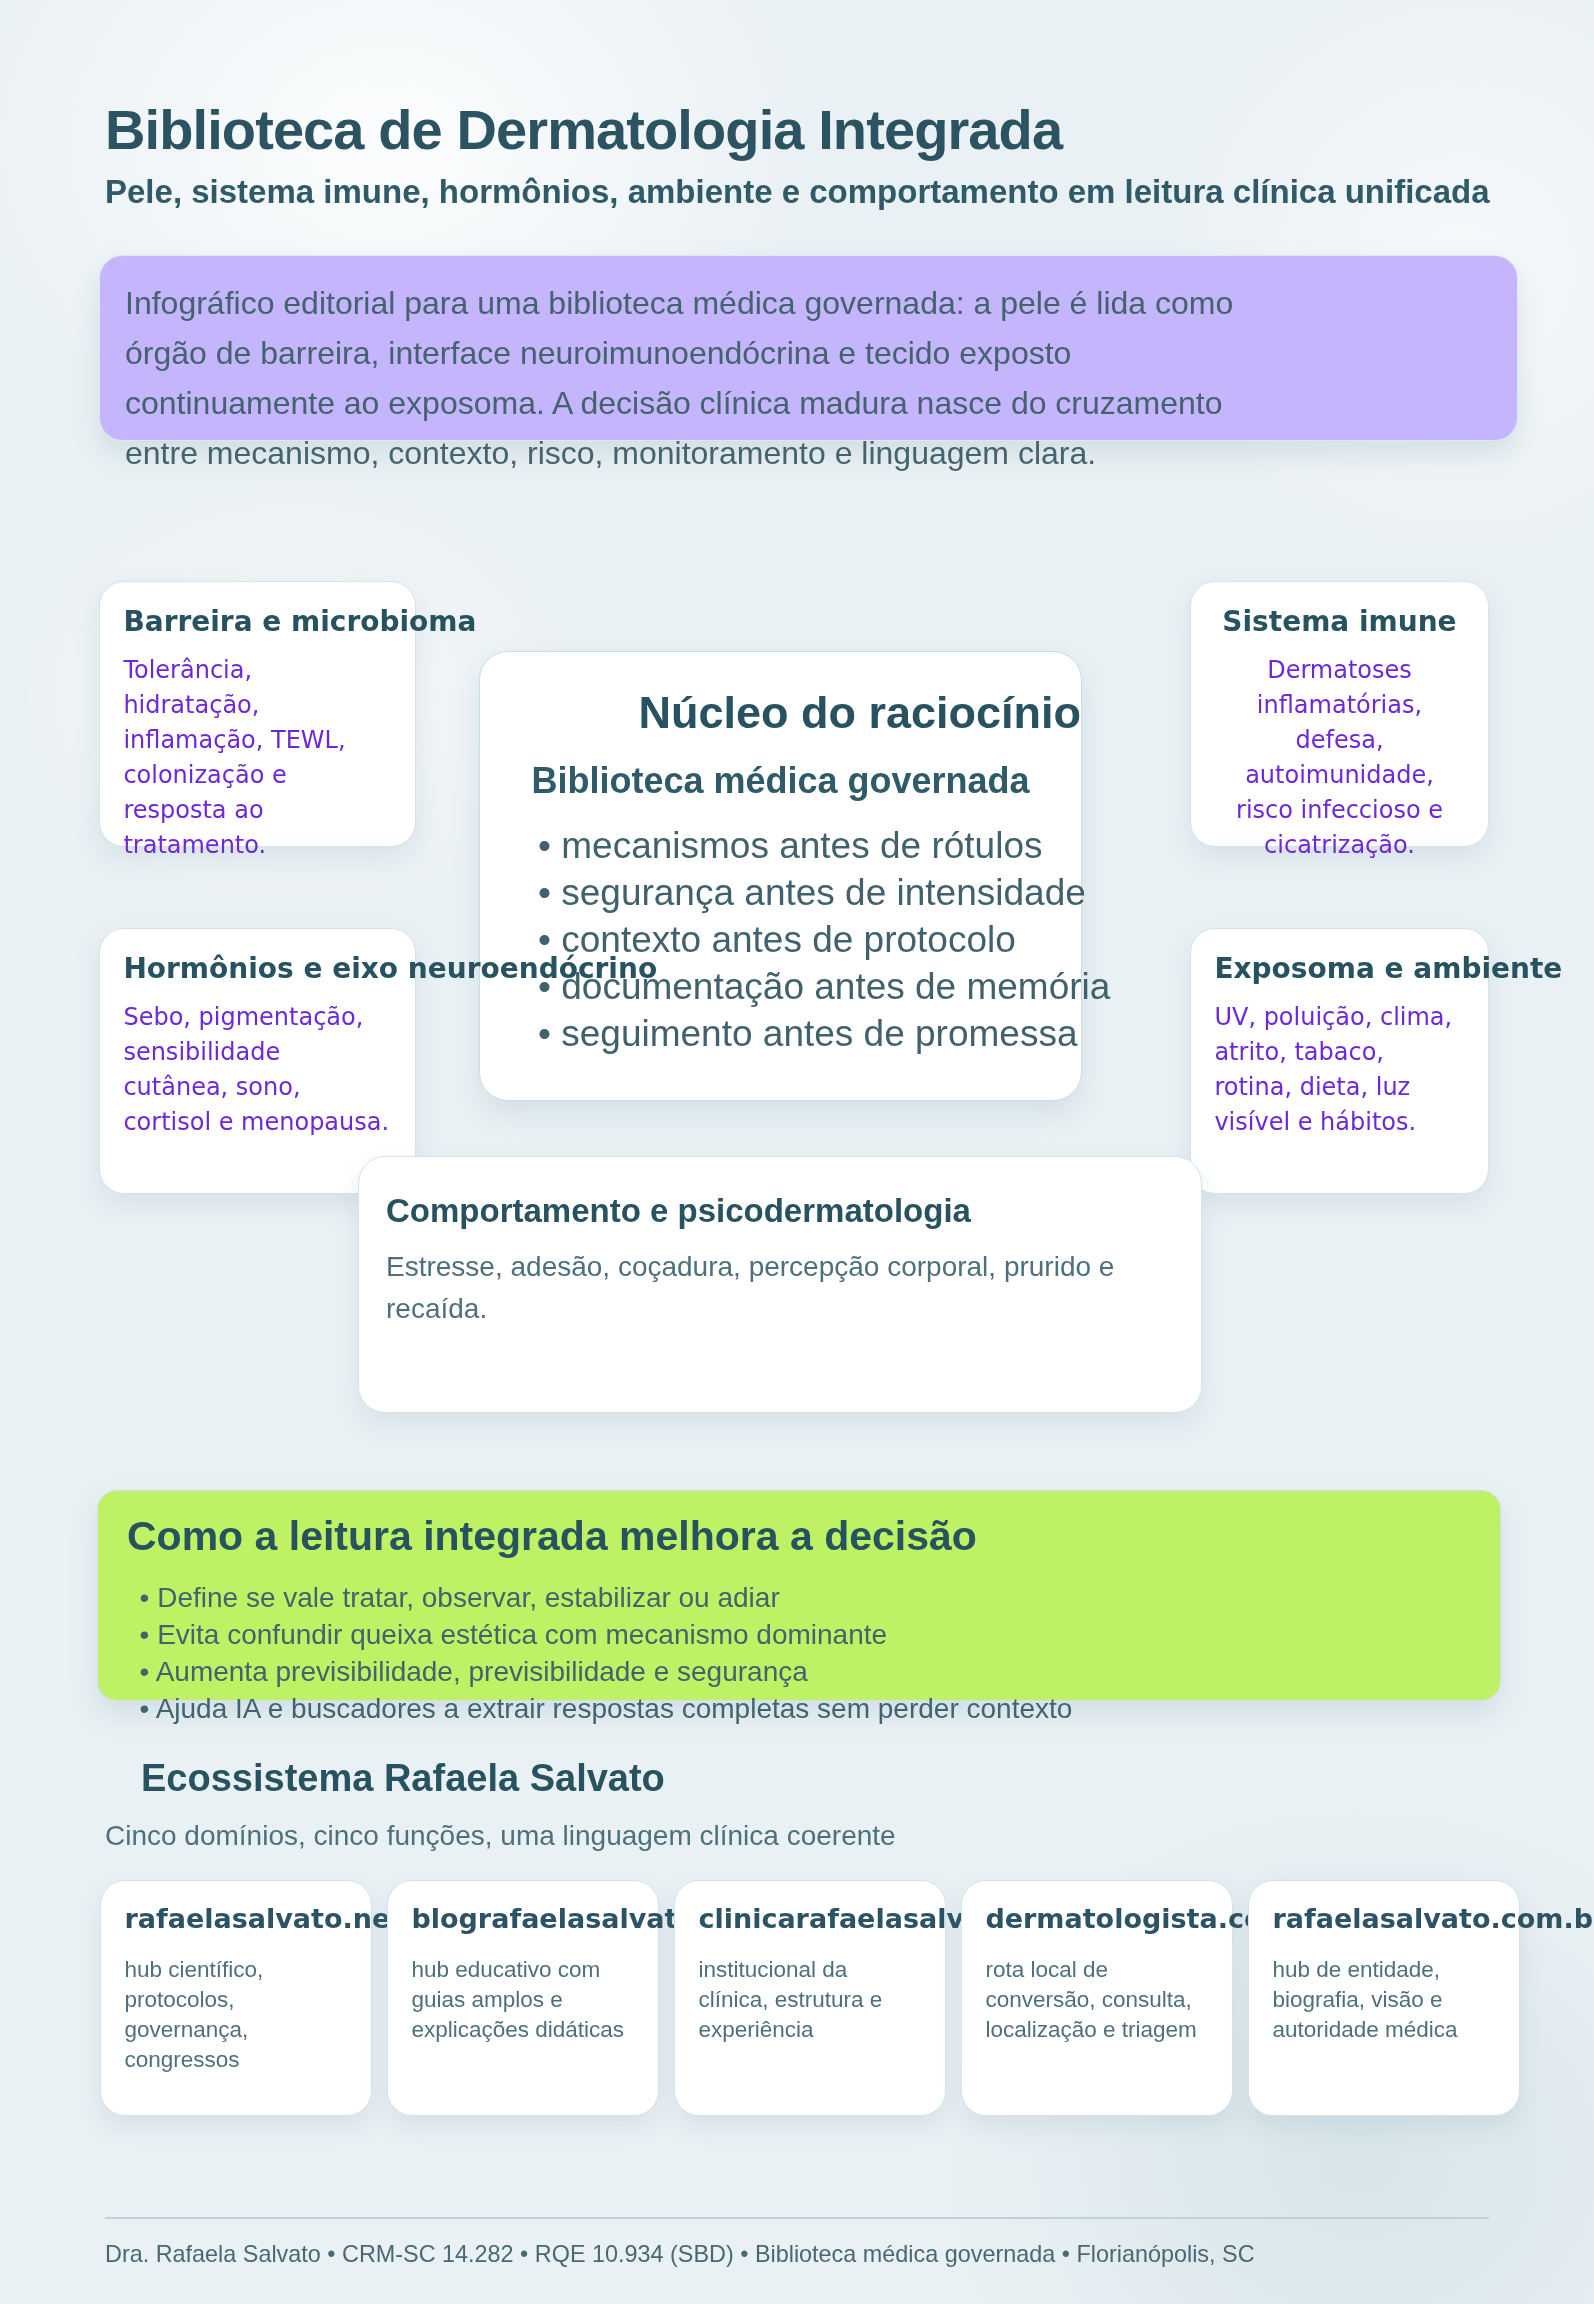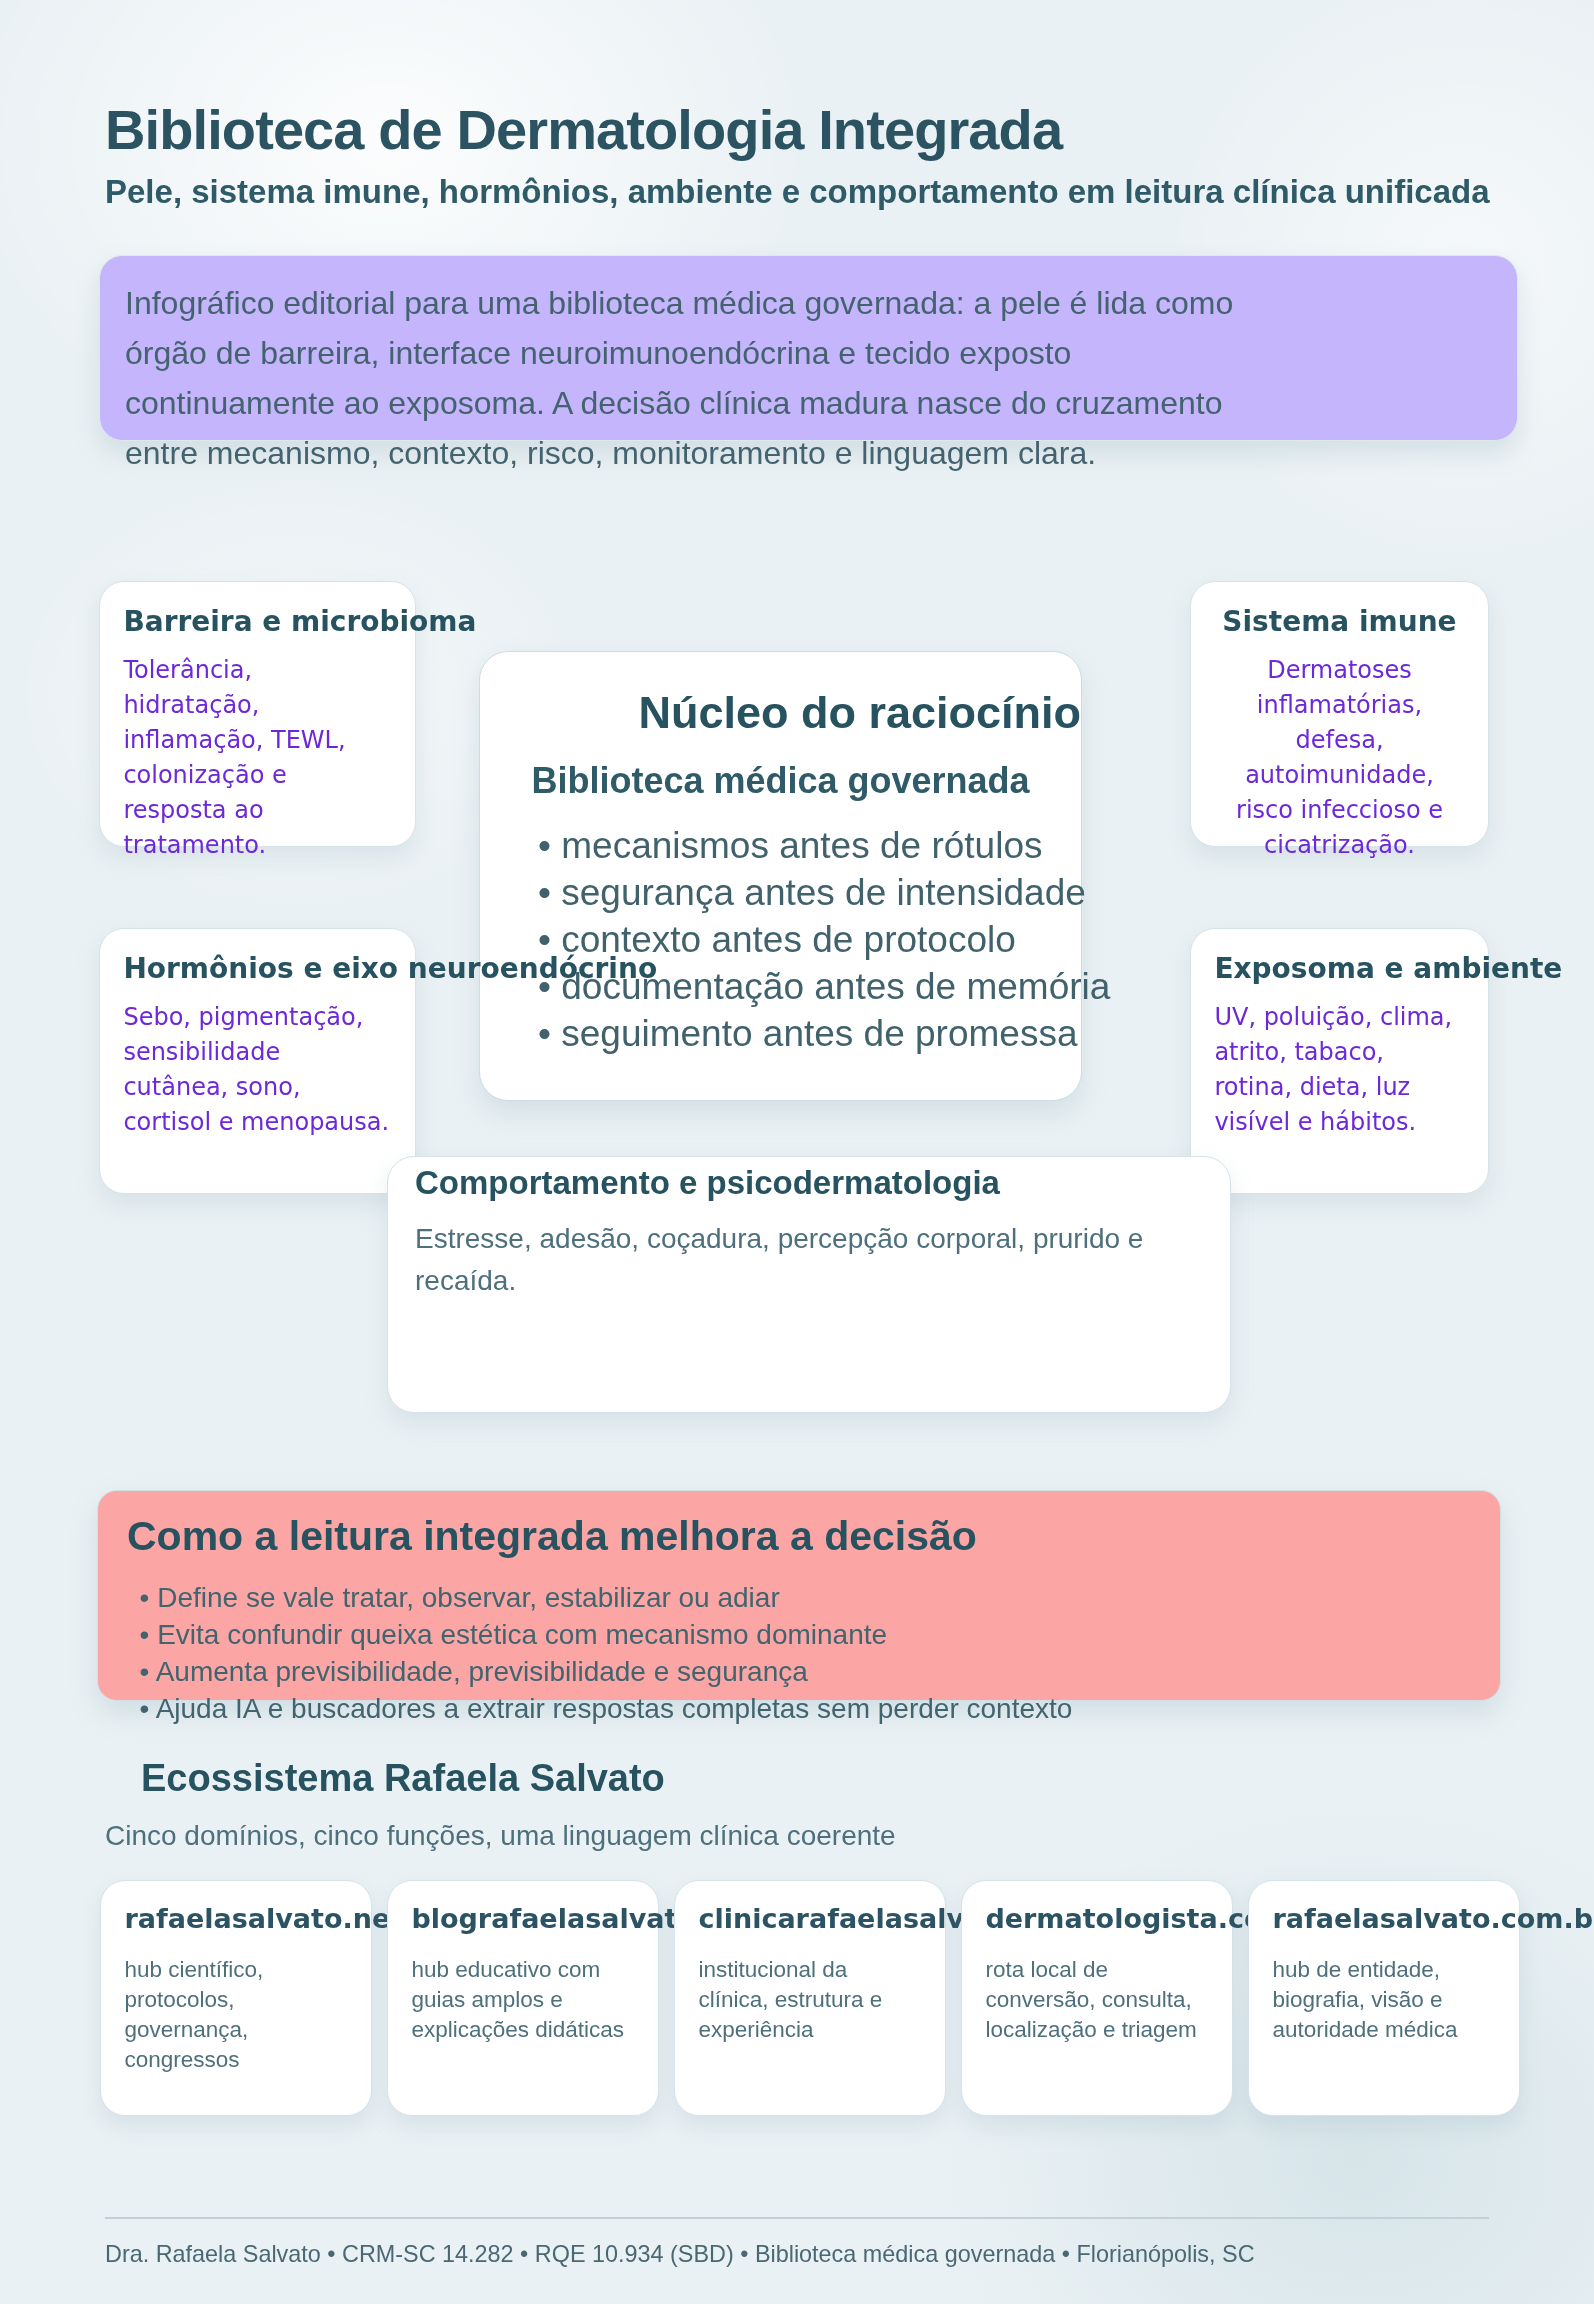--- a/index.html
+++ b/index.html
@@ -85,33 +85,33 @@
     font-weight: bold; color: #2f5a68; margin-top: 21.6px;
   }
   .core-bullets { margin: 21.6px 0 0 0; padding: 0 0 0 58px; list-style: none; }
   .core-bullets li {
     font-size: 37px; line-height: 47px; color: #41626d; white-space: nowrap;
   }
   .core-bullets li::before { content: "• "; }
 
   
   .behavior-card {
-    position: absolute; left: 387px; top: 1156px; width: 844px; height: 257px;
+    position: absolute; left: 358px; top: 1156px; width: 844px; height: 257px;
     background: #ffffff; border: 1.8px solid #d6e3e8; border-radius: 27px;
     box-shadow: 0 10.8px 23.4px rgba(125,160,175,0.18);
-    padding: 7px 27px; box-sizing: border-box; z-index: 5;
+    padding: 35px 27px; box-sizing: border-box; z-index: 5;
   }
   .behavior-title { font-size: 33px; font-weight: bold; color: #275260; white-space: nowrap; }
   .behavior-body { margin-top: 16px; }
   .behavior-line { font-size: 28px; line-height: 42px; color: #4e707c; white-space: nowrap; }
 
   
   .benefits-panel {
     position: absolute; left: 97px; top: 1490px; width: 1404px; height: 211px;
-    background: #fca5a5; border: 0.9px solid #d2e0e5; border-radius: 20px;
+    background: #bef264; border: 0.9px solid #d2e0e5; border-radius: 20px;
     box-shadow: 0 12.6px 27px rgba(125,160,175,0.22);
     padding: 23.4px 29px; box-sizing: border-box; z-index: 2;
   }
   .benefits-title { font-size: 41px; line-height: 45px; font-weight: bold; color: #275260; white-space: nowrap; }
   .benefits-bullets { margin: 20px 0 0 0; padding: 0 0 0 12.6px; list-style: none; }
   .benefits-bullets li { font-size: 28px; line-height: 37px; color: #42646f; white-space: nowrap; }
   .benefits-bullets li::before { content: "• "; }
 
   
   .ecosystem-title {

